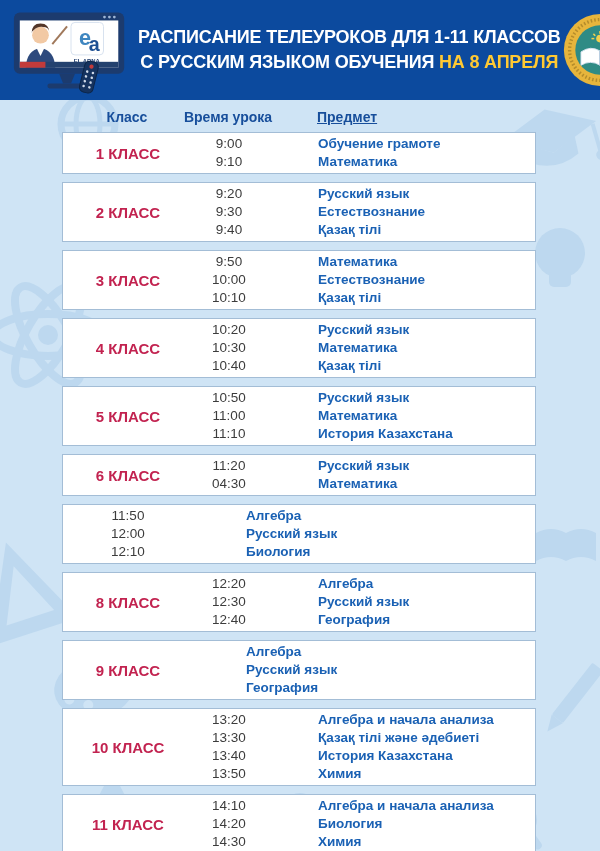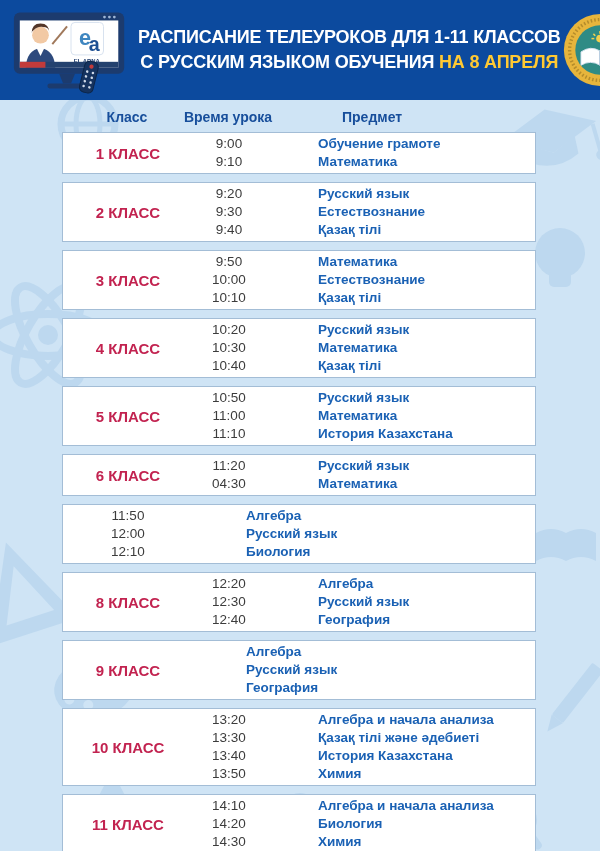--- a/index.html
+++ b/index.html
@@ -43,21 +43,21 @@
 
   
   .schedule{position:absolute;left:62px;top:108px;width:474px;z-index:1;}
   .thead{
     display:grid;grid-template-columns:130px 72px 1fr;
     font-size:14px;font-weight:bold;color:var(--header-navy);
     margin-bottom:6px;height:18px;align-items:center;
   }
   .thead .col-class{justify-self:center;white-space:nowrap;}
   .thead .col-time{justify-self:center;white-space:nowrap;}
-  .thead .col-subject{padding-left:78px;}
+  .thead .col-subject{padding-left:53px;text-decoration:underline;}
   .rows{display:flex;flex-direction:column;gap:8px;}
   .card{
     background:#ffffff;border:1px solid var(--card-border);
     display:grid;grid-template-columns:130px 72px 1fr;
     padding:2px 0;box-sizing:border-box;
     box-shadow:0 0 0 1px rgba(255,255,255,.6) inset;
   }
   .class-cell{
     display:flex;align-items:center;justify-content:center;
     font-size:15px;font-weight:bold;color:var(--class-red);

